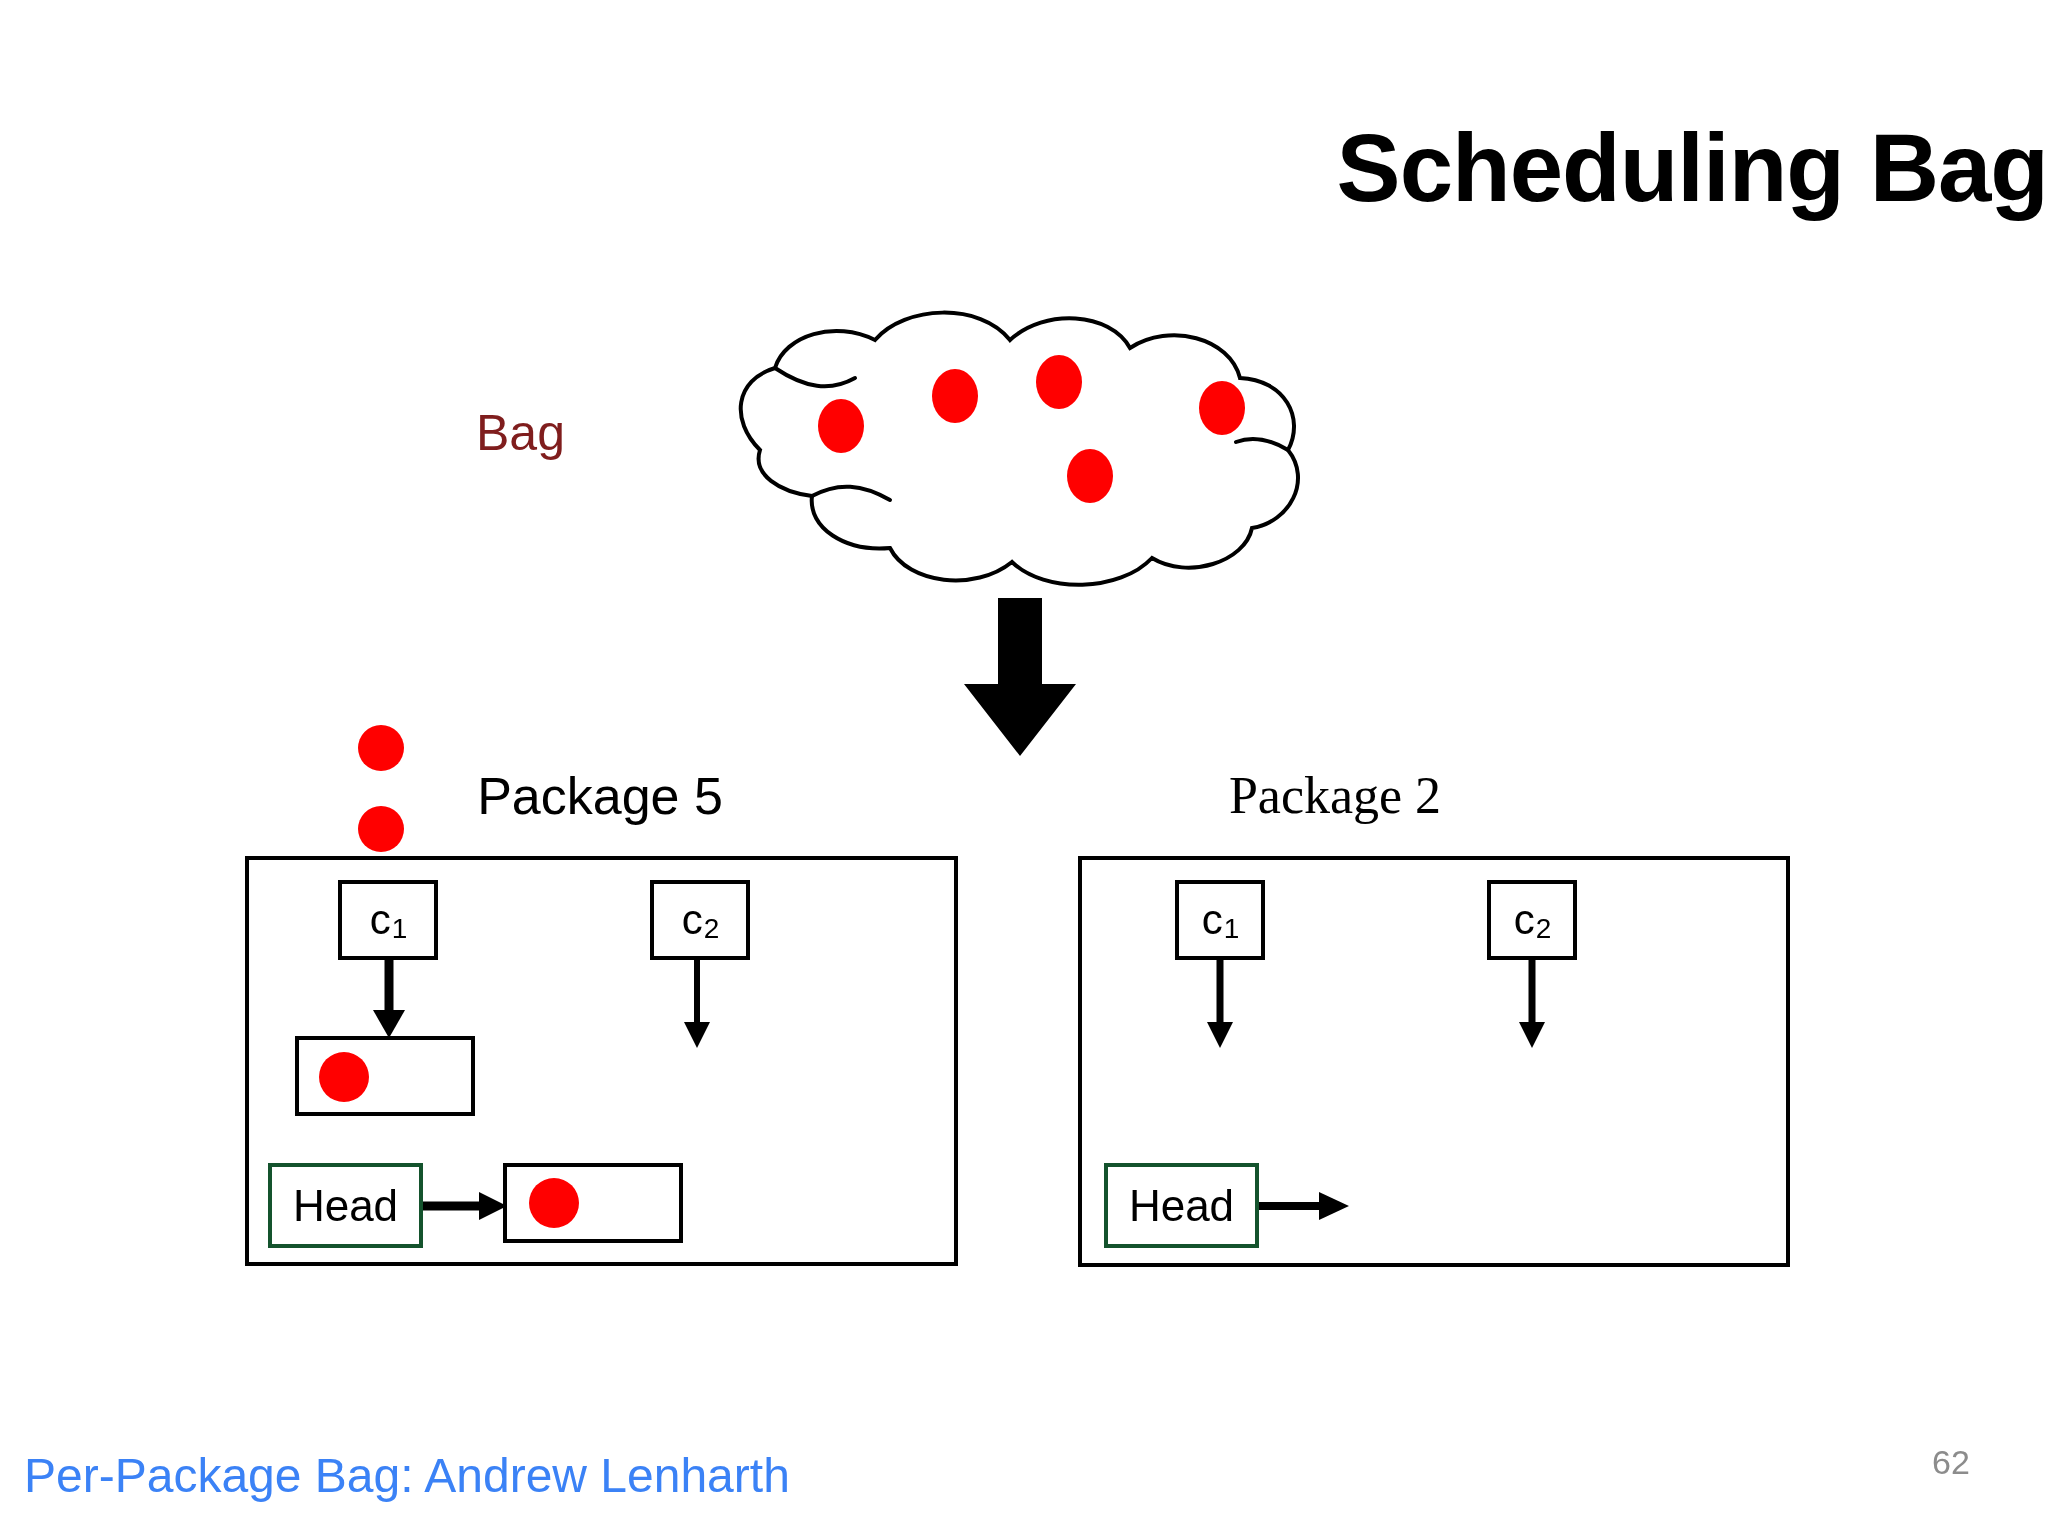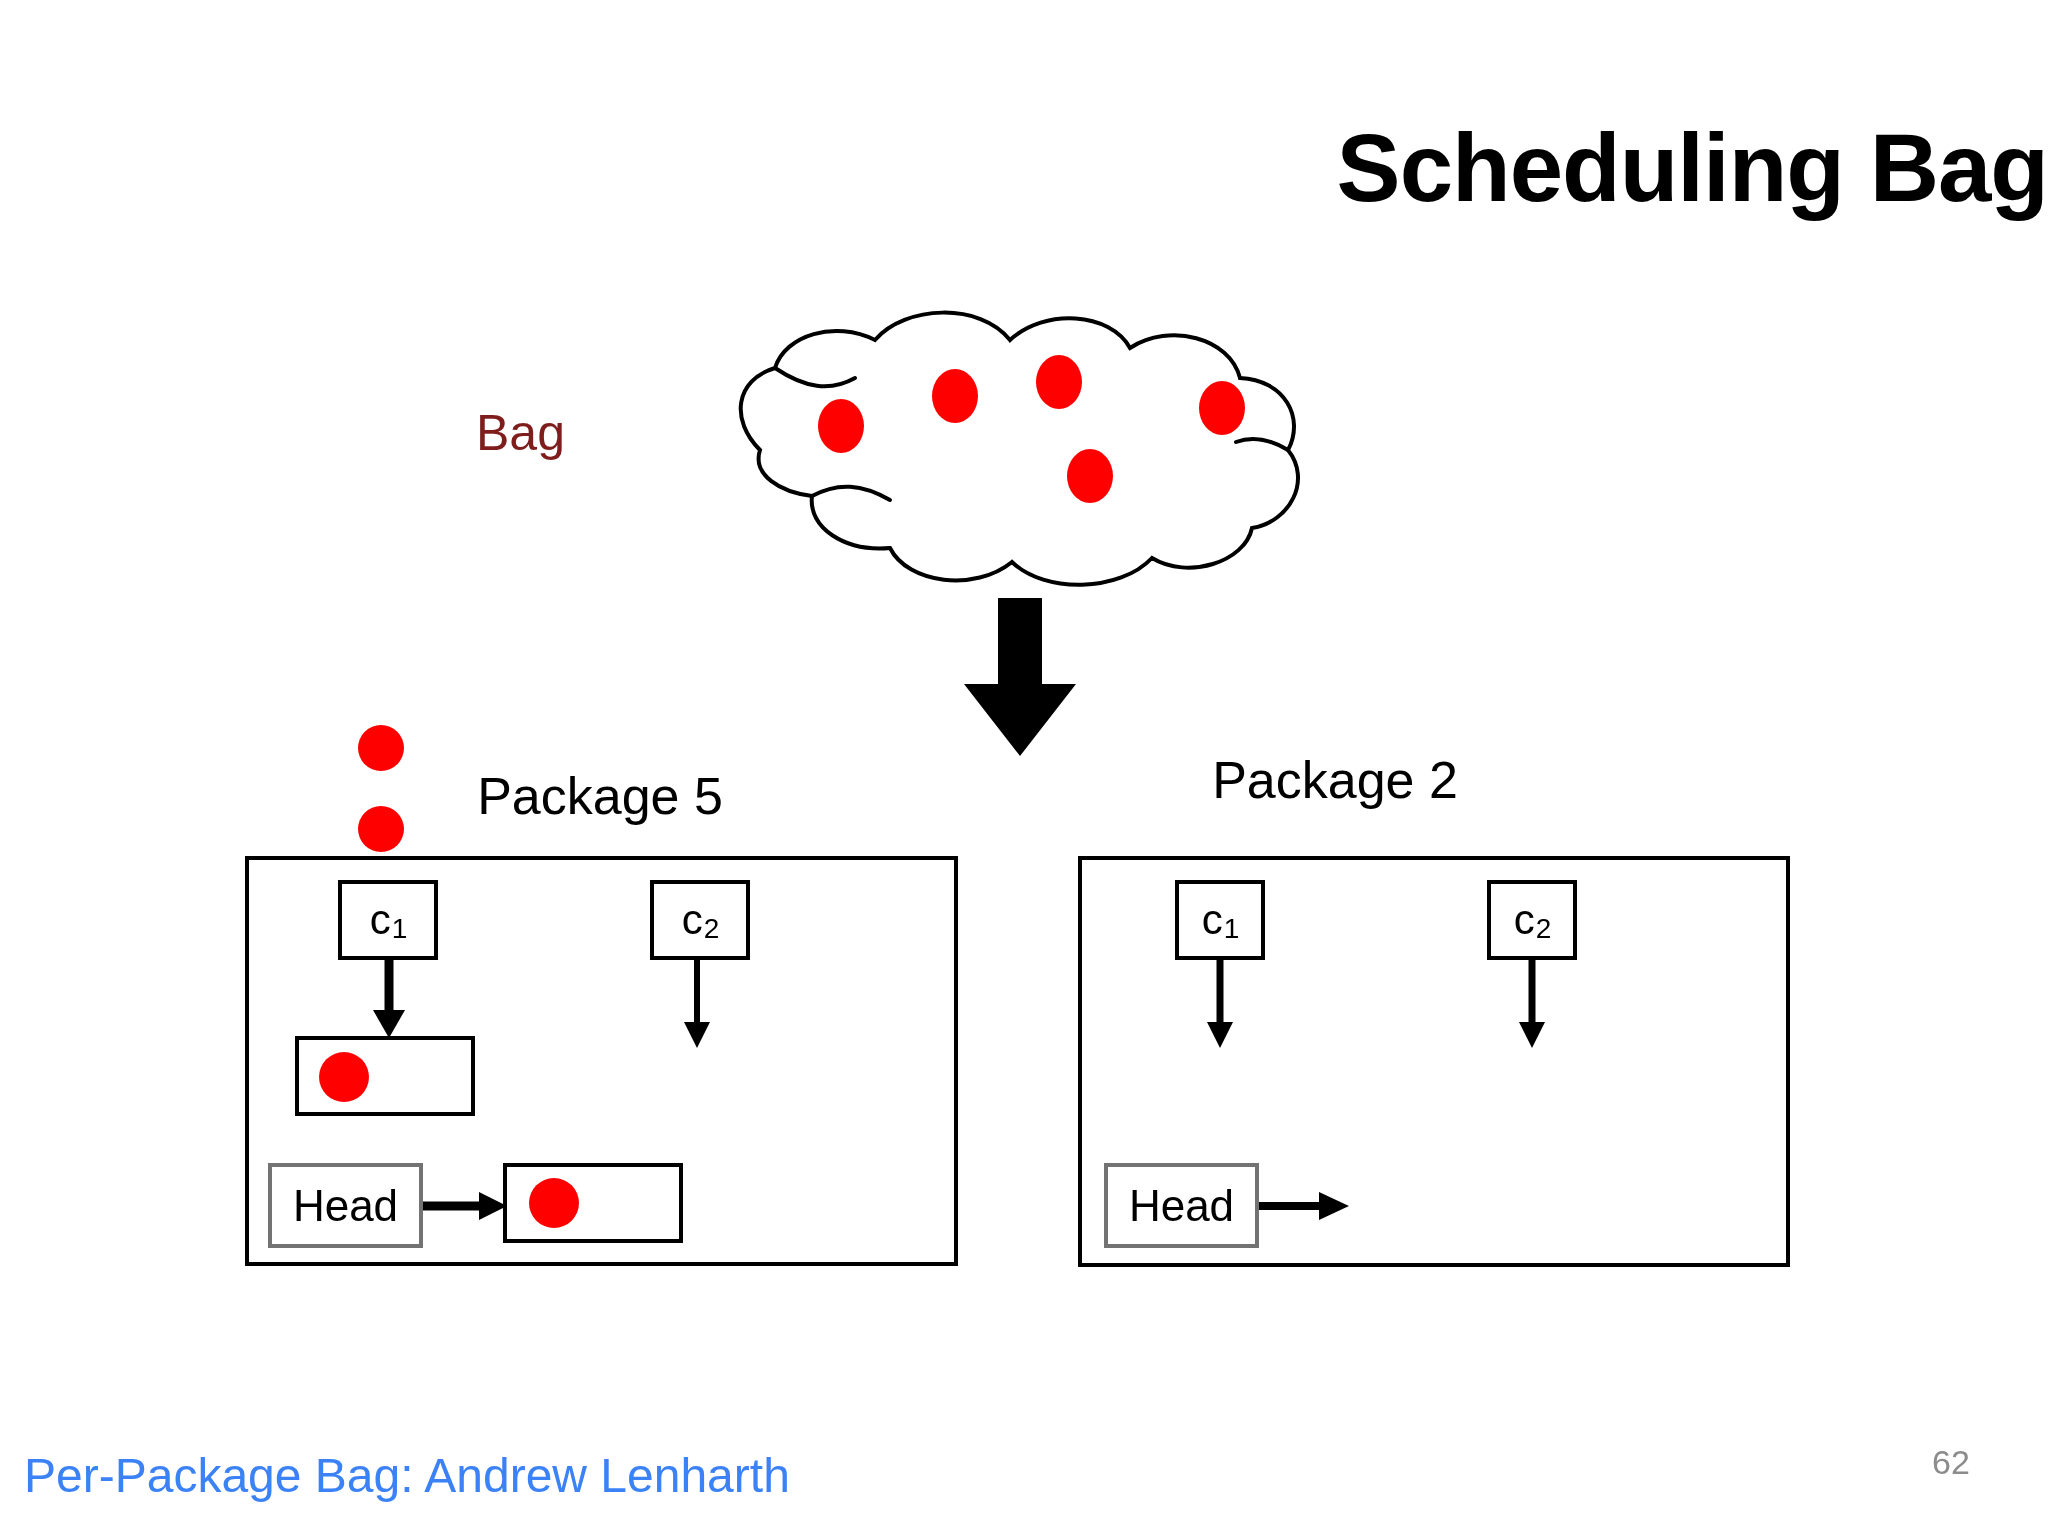--- a/index.html
+++ b/index.html
@@ -111,21 +111,21 @@
   .node-box {
     position: absolute;
     border: 4px solid #000000;
     background: #ffffff;
     box-sizing: border-box;
   }
 
   
   .head-box {
     position: absolute;
-    border: 4px solid #737373;
+    border: 4px solid #14532d;
     background: #ffffff;
     box-sizing: border-box;
     display: flex;
     align-items: center;
     justify-content: center;
     font-size: 44px;
     font-family: "Liberation Sans", sans-serif;
     color: #000000;
   }
 
@@ -225,21 +225,21 @@
   <span>Head</span>
 </div>
 <svg class="arrow-svg" style="left:423px; top:1185px; width:86px; height:42px;" viewBox="0 0 86 42">
   <line x1="0" y1="21" x2="62" y2="21" stroke="#000000" stroke-width="9"></line>
   <polygon points="56,7 56,35 84,21" fill="#000000"></polygon>
 </svg>
 
 <div class="node-box" style="left:503px; top:1163px; width:180px; height:80px;"></div>
 <div class="dot" style="left:529px; top:1178px; width:50px; height:50px;"></div>
 
-<div class="package-title" style="left:1155px; top:750px; width:360px;">Package 2</div>
+<div class="package-title" style="left:1155px; top:766px; width:360px;font-family:Liberation Serif, serif;">Package 2</div>
 
 <div class="package-frame" style="left:1078px; top:856px; width:712px; height:411px;"></div>
 
 <div class="core-box" style="left:1175px; top:880px; width:90px; height:80px;">
   <span>c</span>
     <span class="sub">1</span>
 </div>
 <svg class="arrow-svg" style="left:1199px; top:958px; width:42px; height:92px;" viewBox="0 0 42 92">
   <line x1="21" y1="0" x2="21" y2="72" stroke="#000000" stroke-width="7"></line>
   <polygon points="8,64 34,64 21,90" fill="#000000"></polygon>

